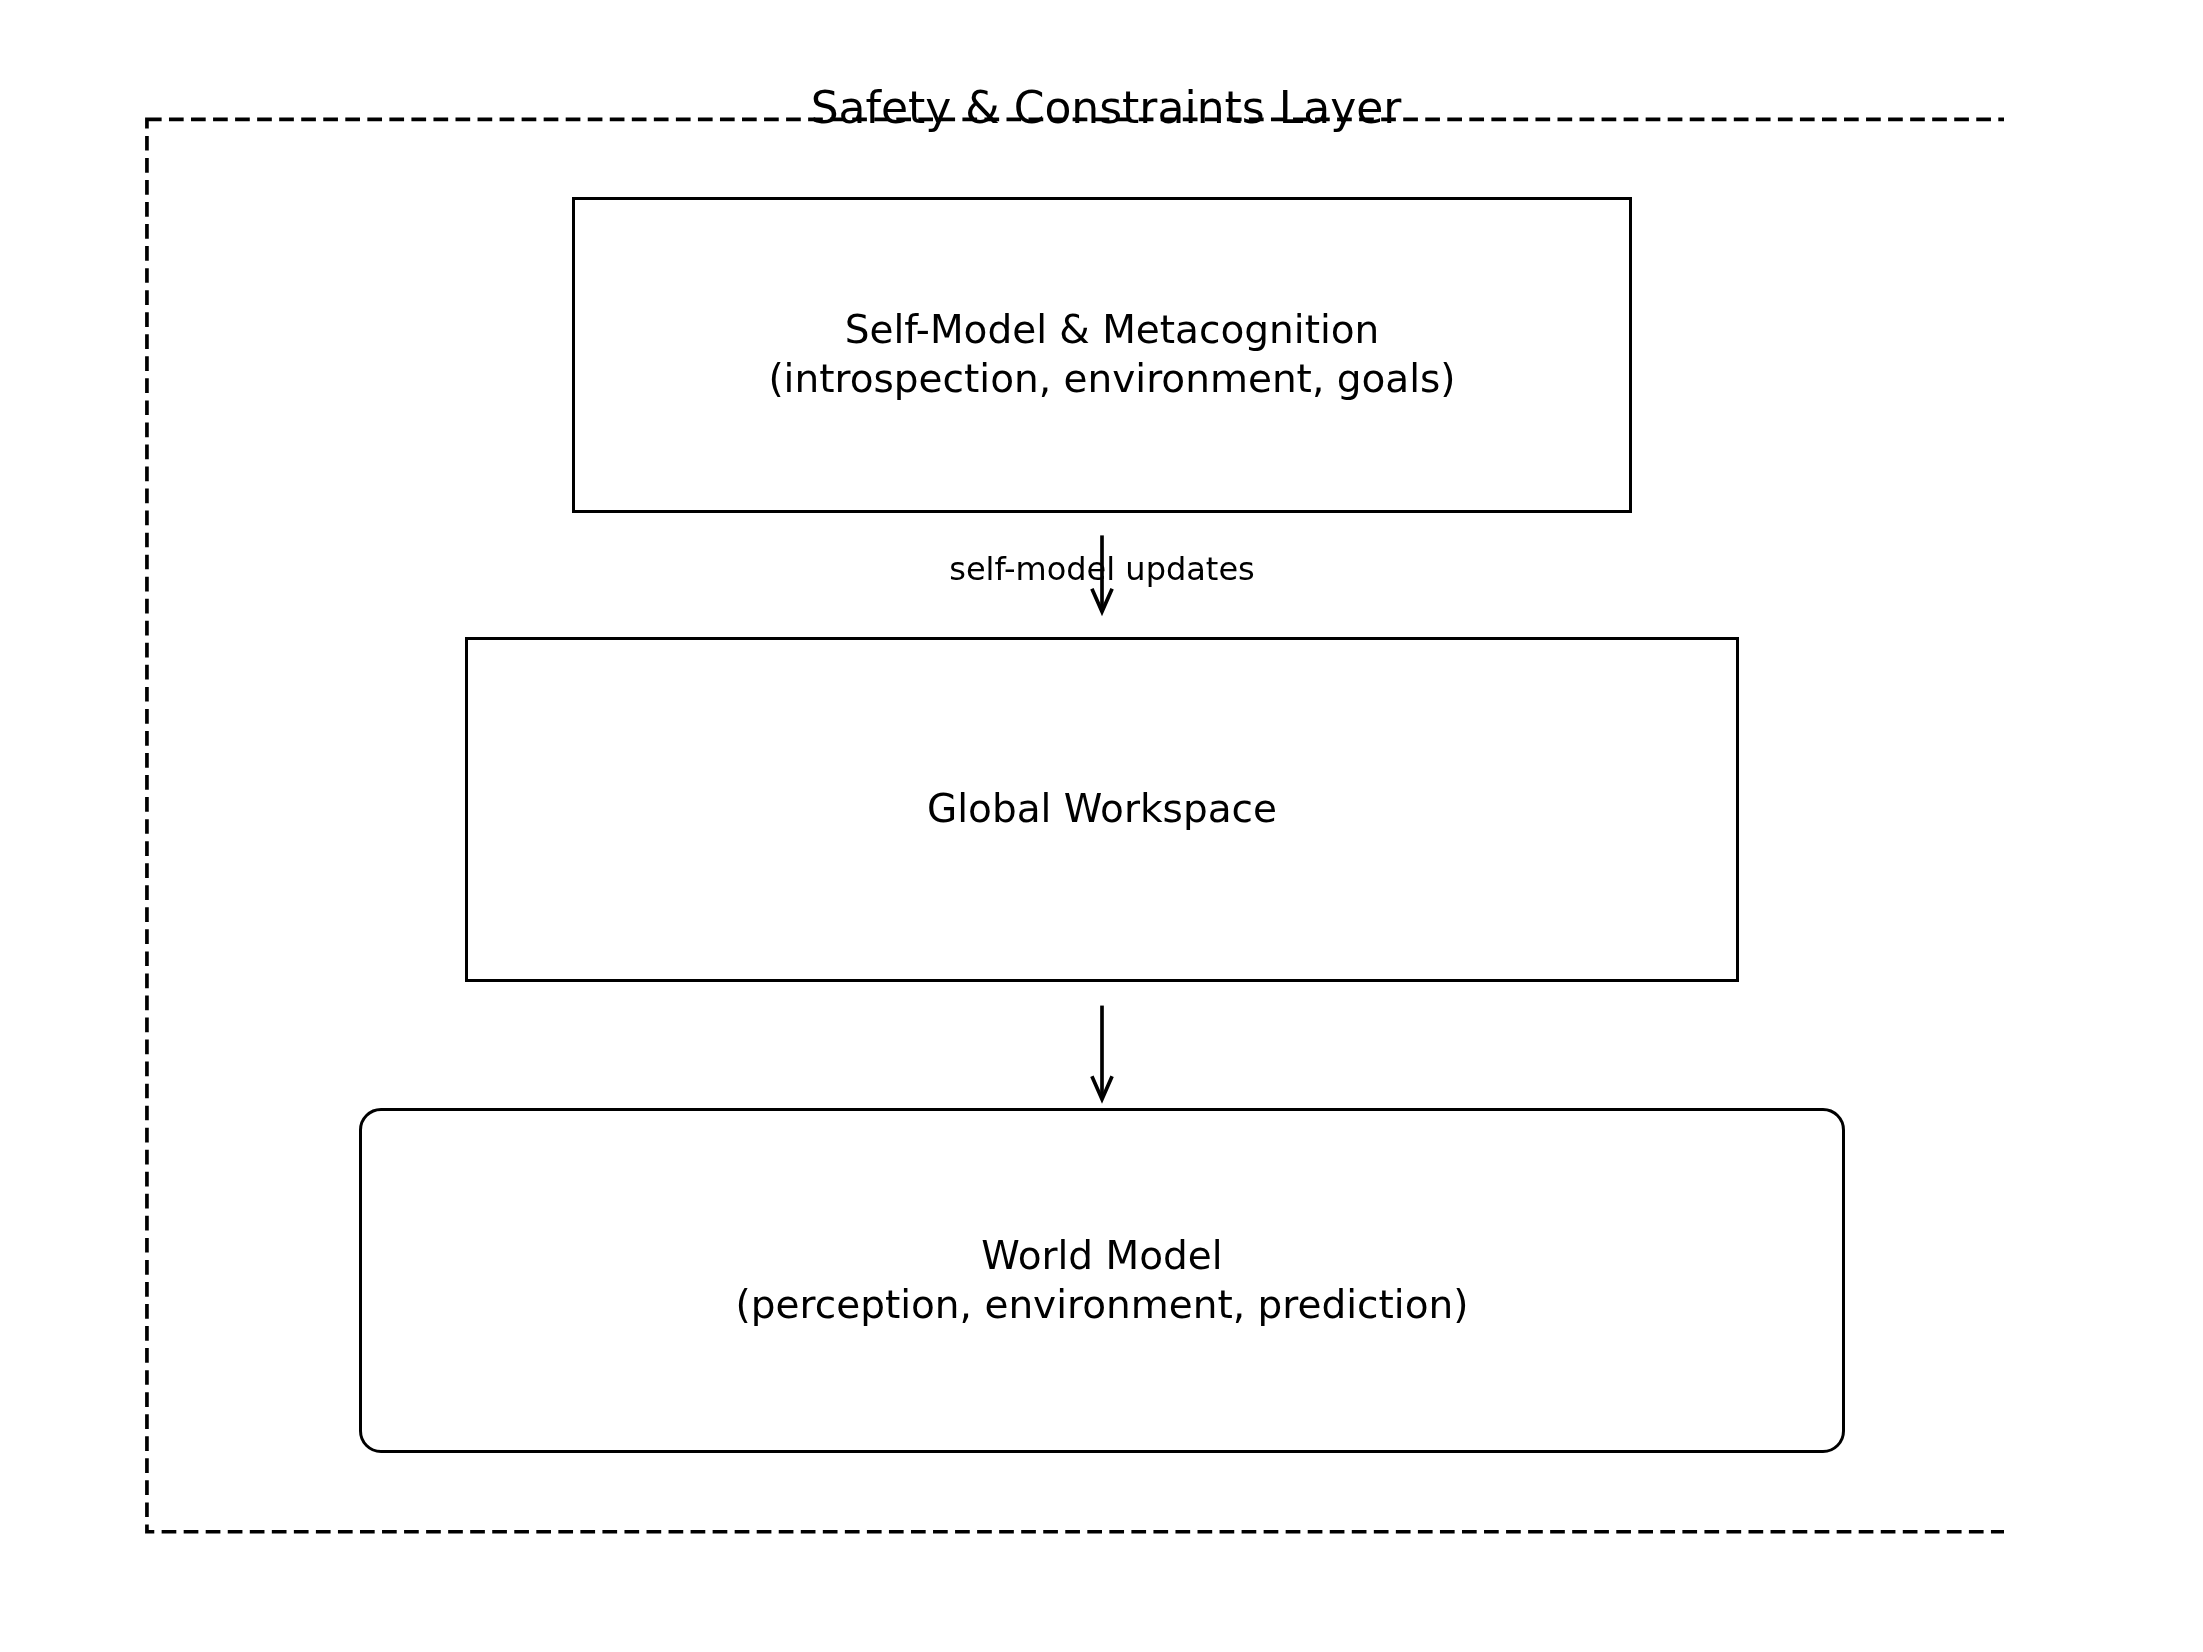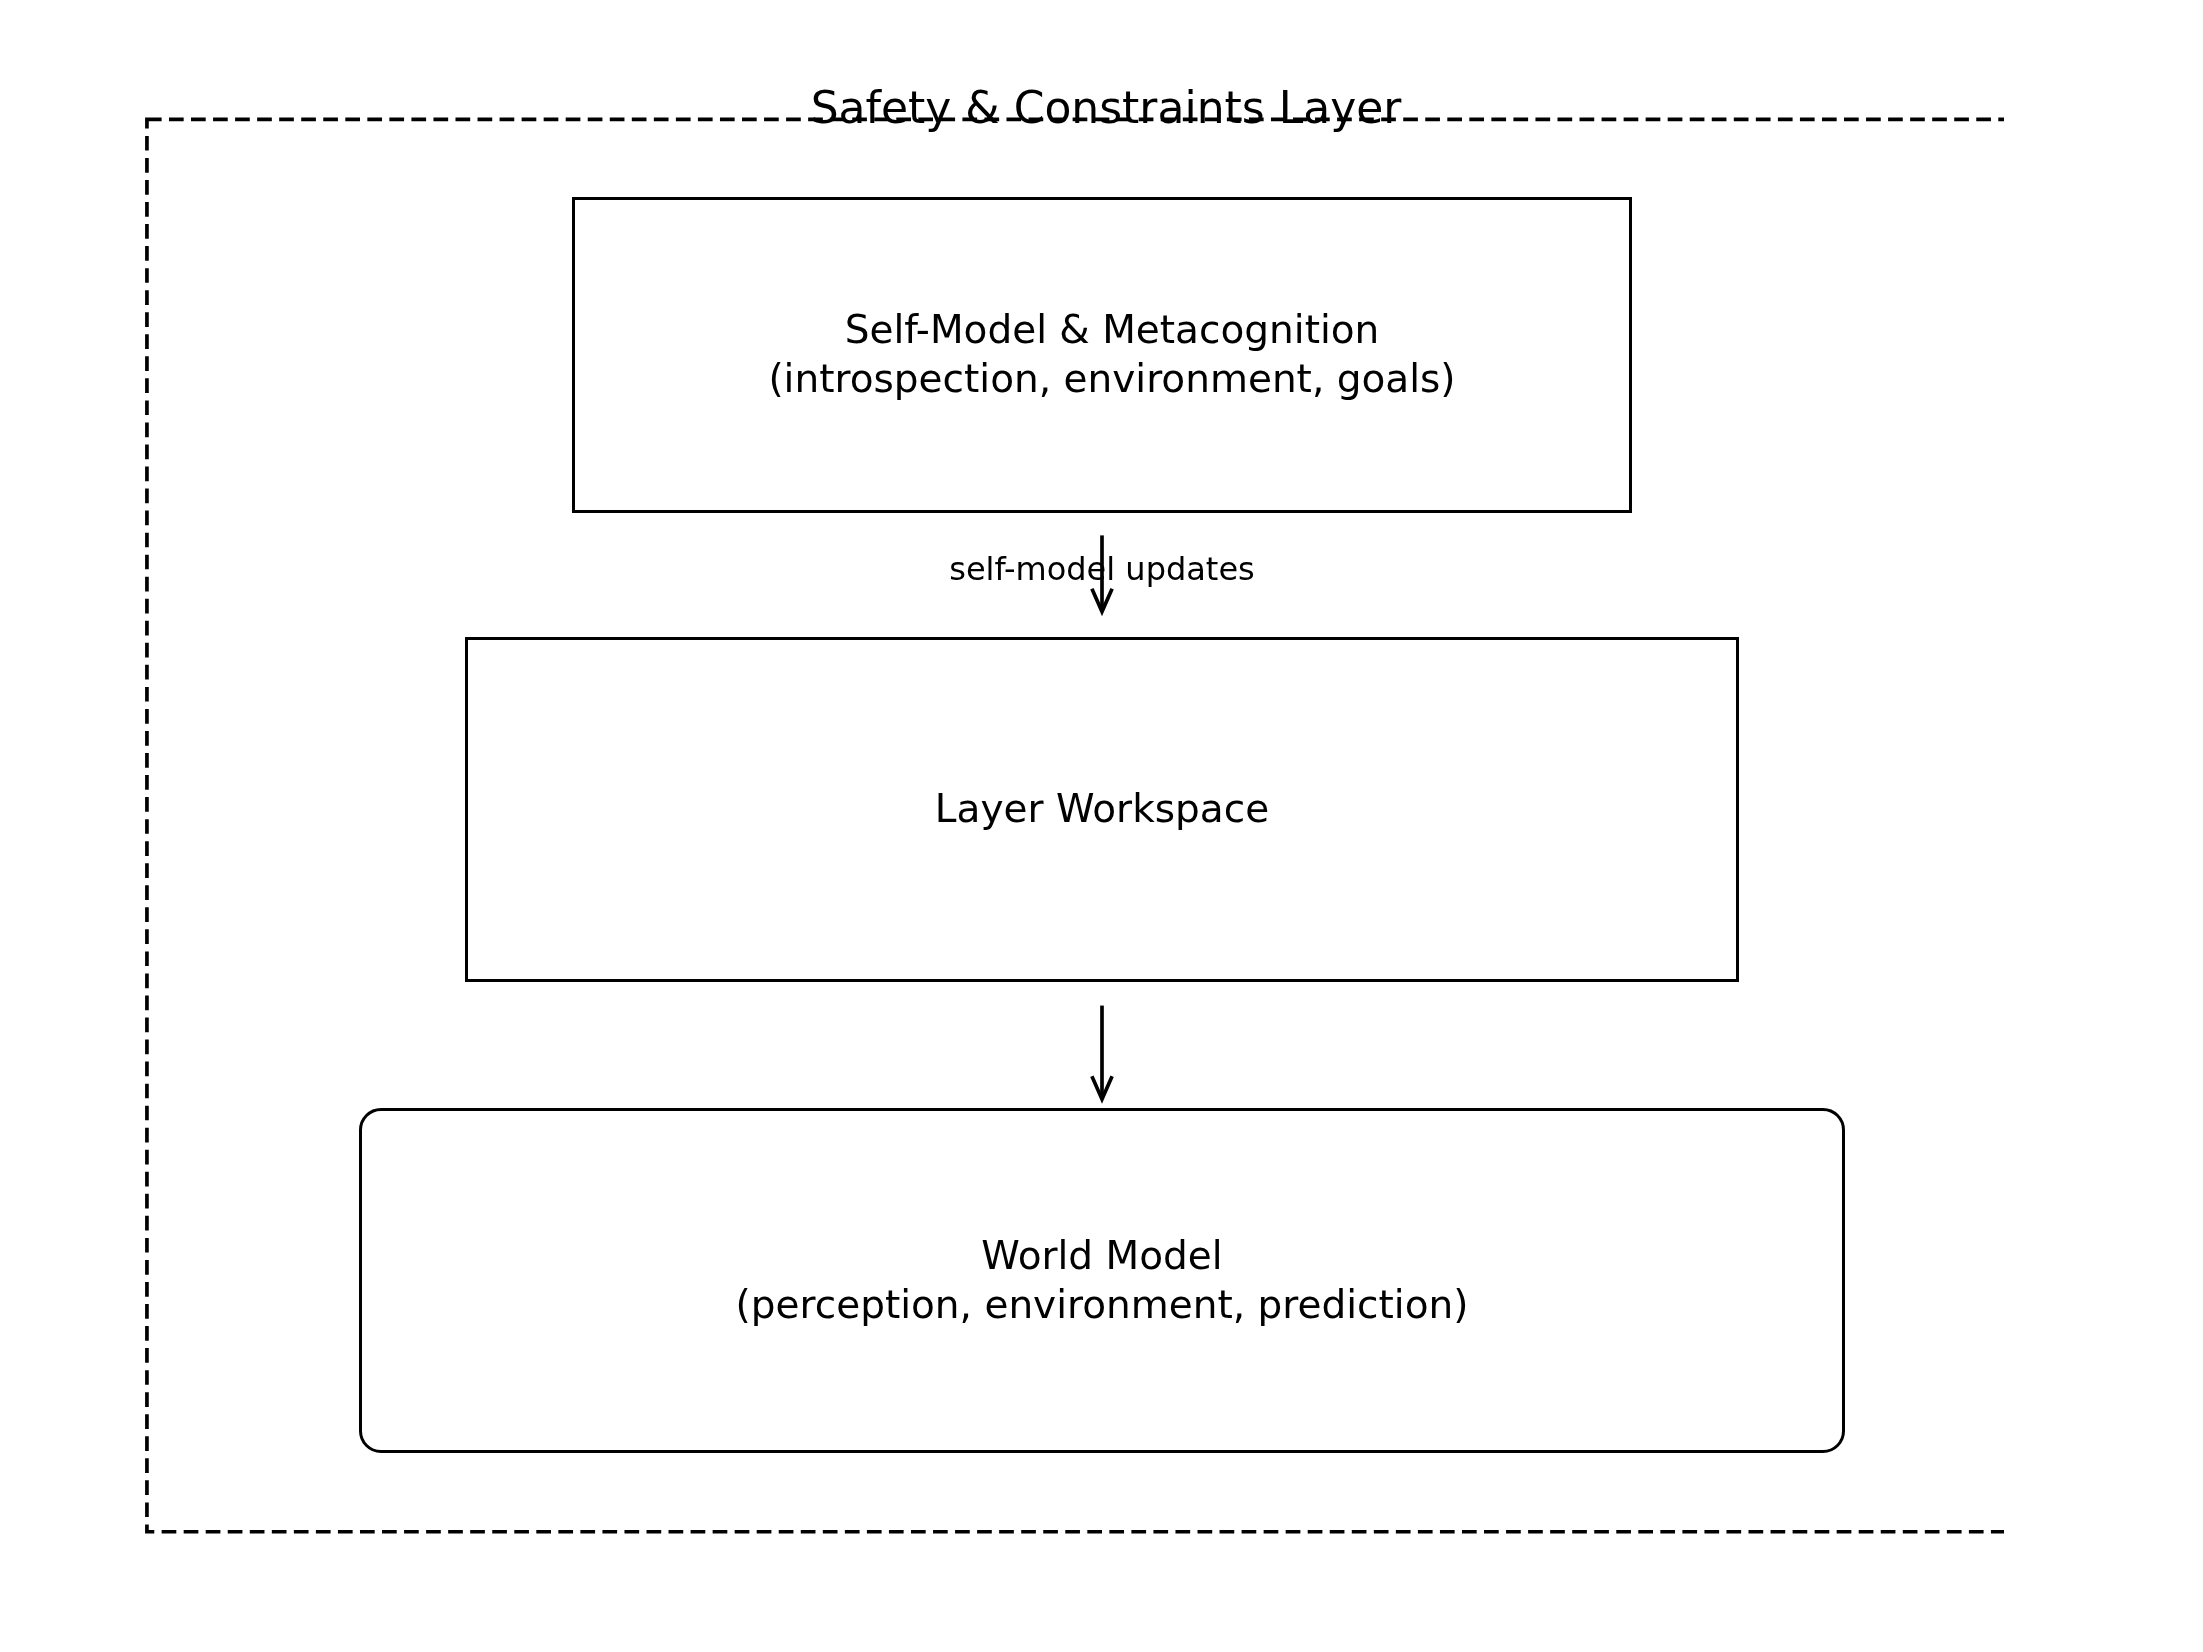--- a/index.html
+++ b/index.html
@@ -89,21 +89,21 @@
     <div class="node-text">
       <div>Self-Model &amp; Metacognition</div>
       <div>(introspection, environment, goals)</div>
     </div>
   </div>
 
   <div class="edge-label edge-label-1">self-model updates</div>
 
   <div class="node-box box-2">
     <div class="node-text">
-      <div>Layer Workspace</div>
+      <div>Global Workspace</div>
     </div>
   </div>
 
 
   <div class="node-box box-3">
     <div class="node-text">
       <div>World Model</div>
       <div>(perception, environment, prediction)</div>
     </div>
   </div>

